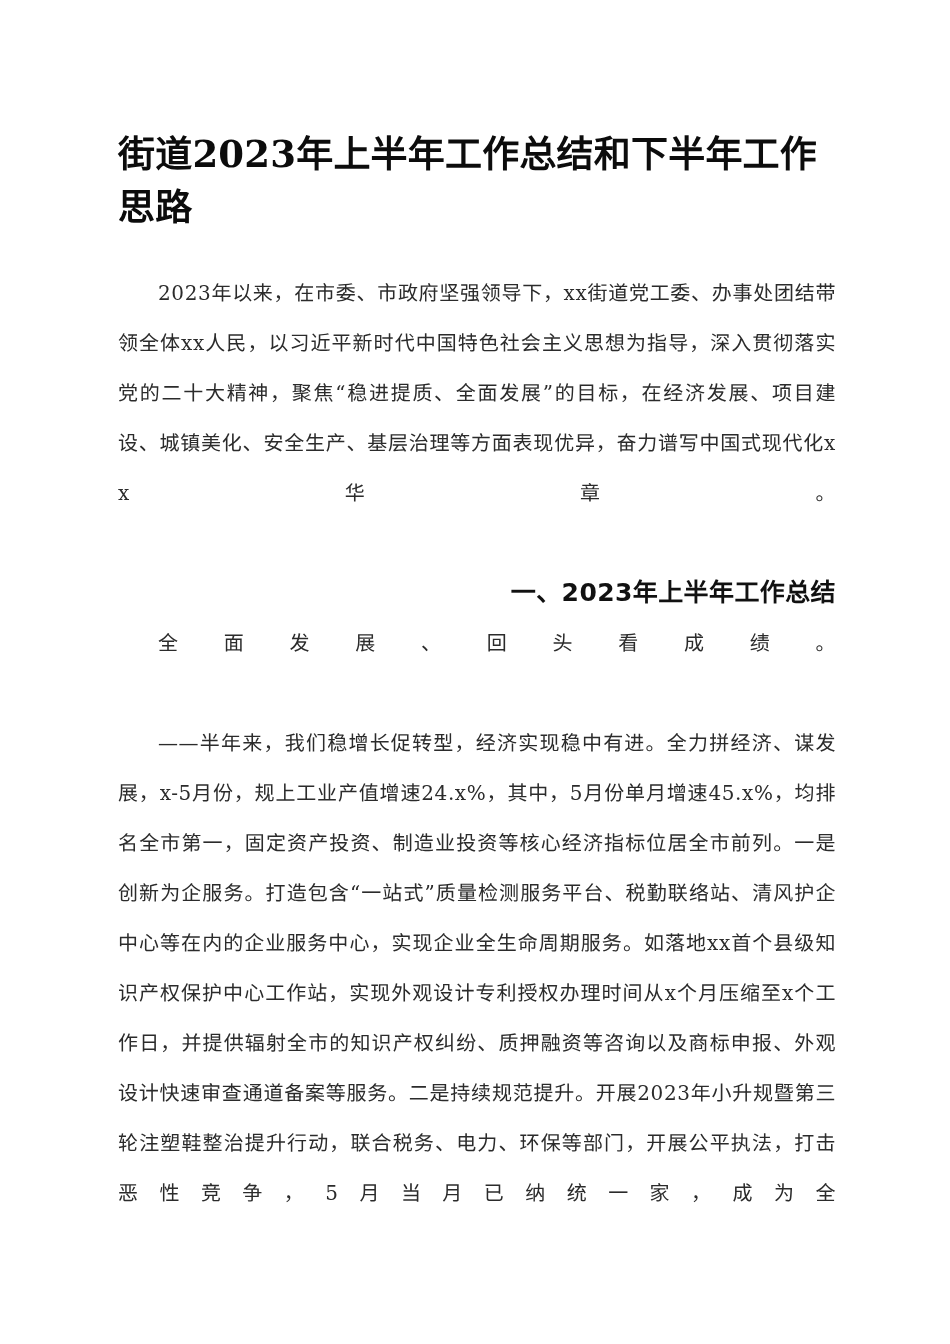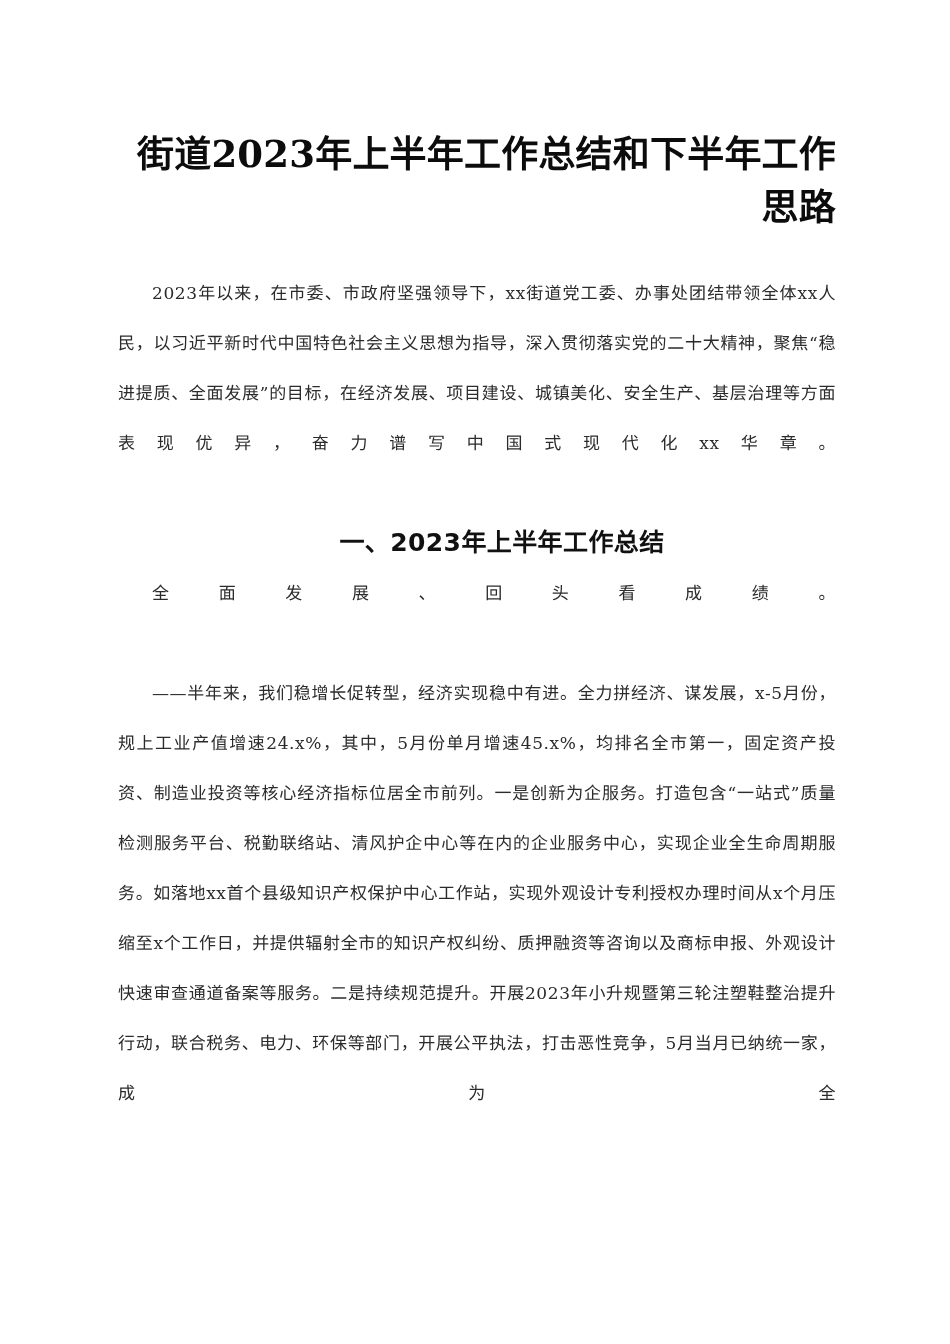--- a/index.html
+++ b/index.html
@@ -34,21 +34,21 @@
   }
 
   
   .doc-title {
     margin: 0;
     padding: 0;
     position: absolute;
     left: 0px;
     top: 128px;
     width: 718px;
-    text-align: right;
+    text-align: left;
     font-family: "DejaVu Serif", "Liberation Serif", serif;
     font-weight: 700;
     font-size: 37px;
     line-height: 53px;
     letter-spacing: 0.2px;
     color: #0c0c0c;
     text-rendering: optimizeLegibility;
   }
 
   
@@ -56,21 +56,21 @@
     position: absolute;
     left: 0px;
     top: 268px;
     width: 718px;
   }
 
   p.para {
     margin: 0;
     padding: 0;
     font-family: "DejaVu Serif", "Liberation Serif", serif;
-    font-size: 17px;
+    font-size: 20px;
     line-height: 50px;
     color: #2b2b2b;
     text-align: justify;
     text-justify: inter-character;
     text-indent: 2em;
     letter-spacing: 0.6px;
     word-break: break-all;
     -moz-font-feature-settings: "kern" 0;
   }
 
@@ -85,21 +85,21 @@
   h2.section-heading {
     margin: 0;
     padding: 0;
     font-family: "DejaVu Sans", "Liberation Sans", sans-serif;
     font-weight: 700;
     font-size: 25px;
     line-height: 50px;
     color: #111111;
     text-indent: 2em;
     letter-spacing: 0.4px;
-    text-align: center;
+    text-align: right;
   }
 </style>
 </head>
 <body>
 
 <div class="page">
   <div class="page-body">
 
     <h1 class="doc-title">街道2023年上半年工作总结和下半年工作思路</h1>
 

